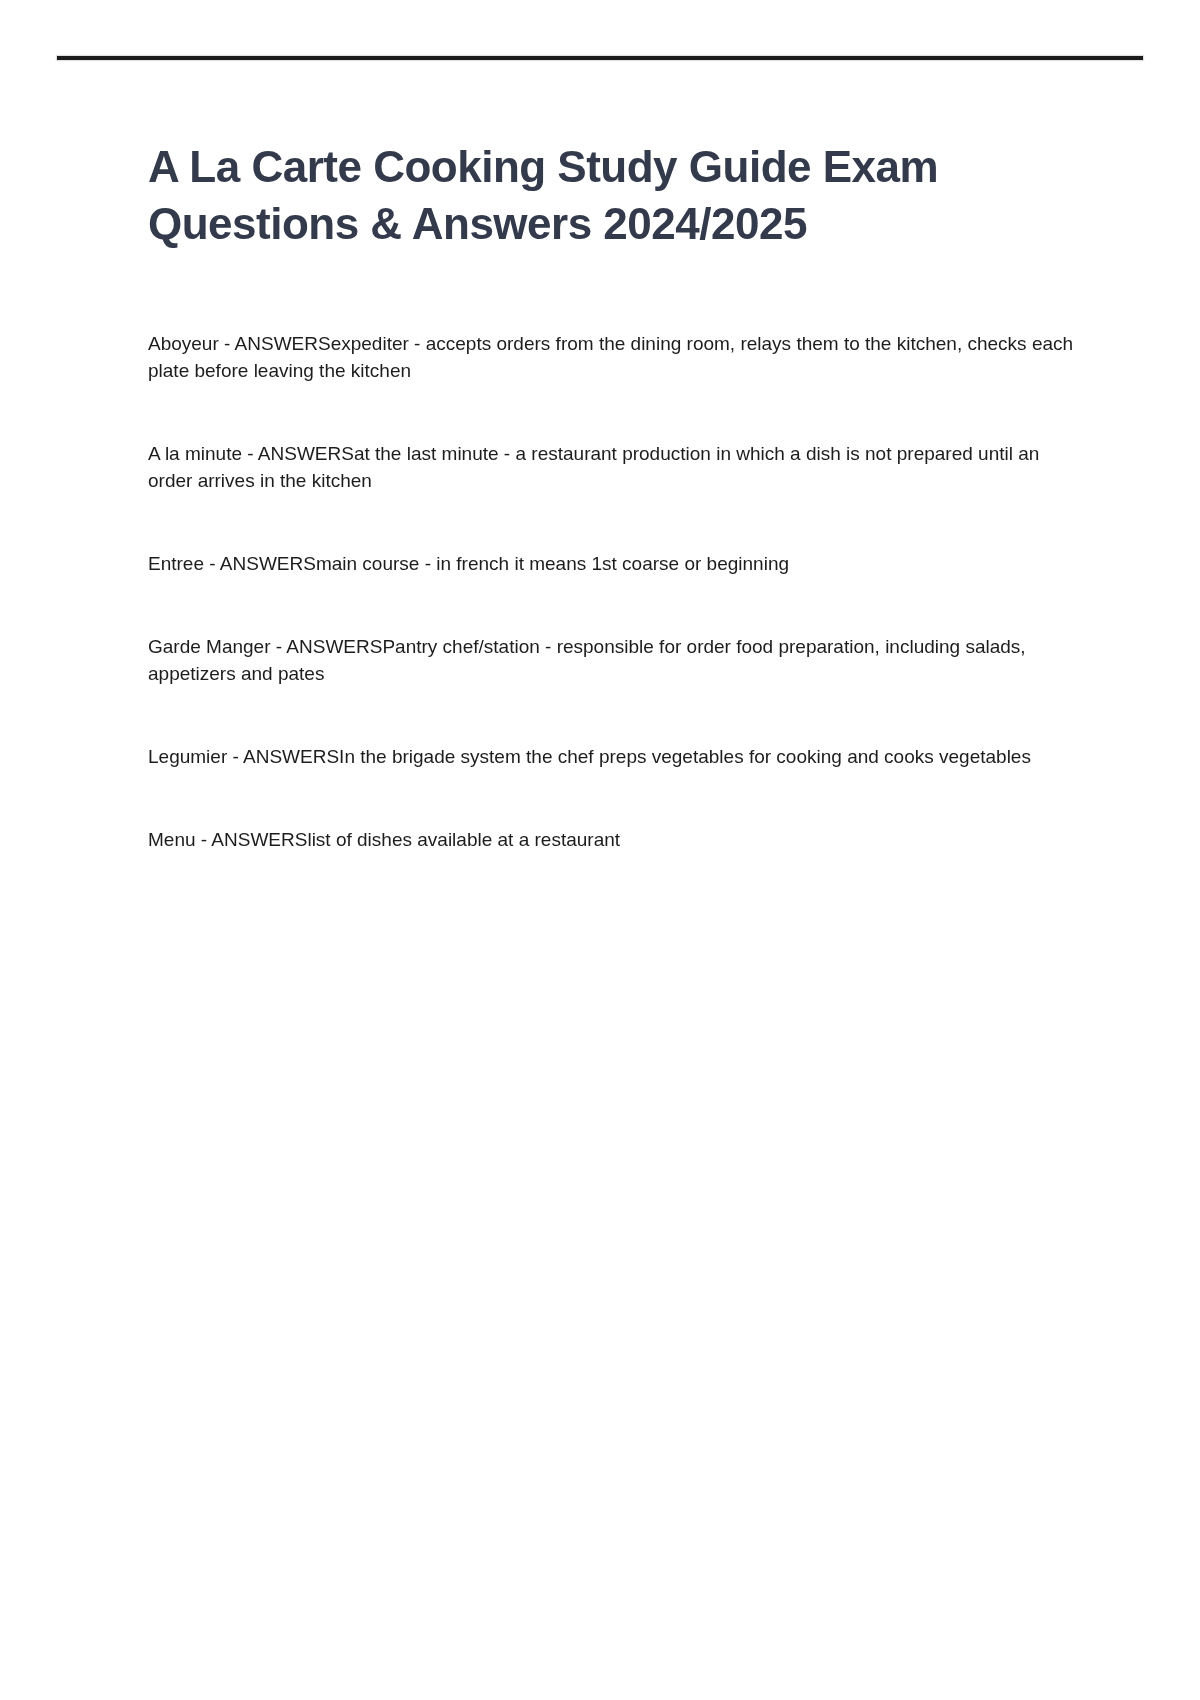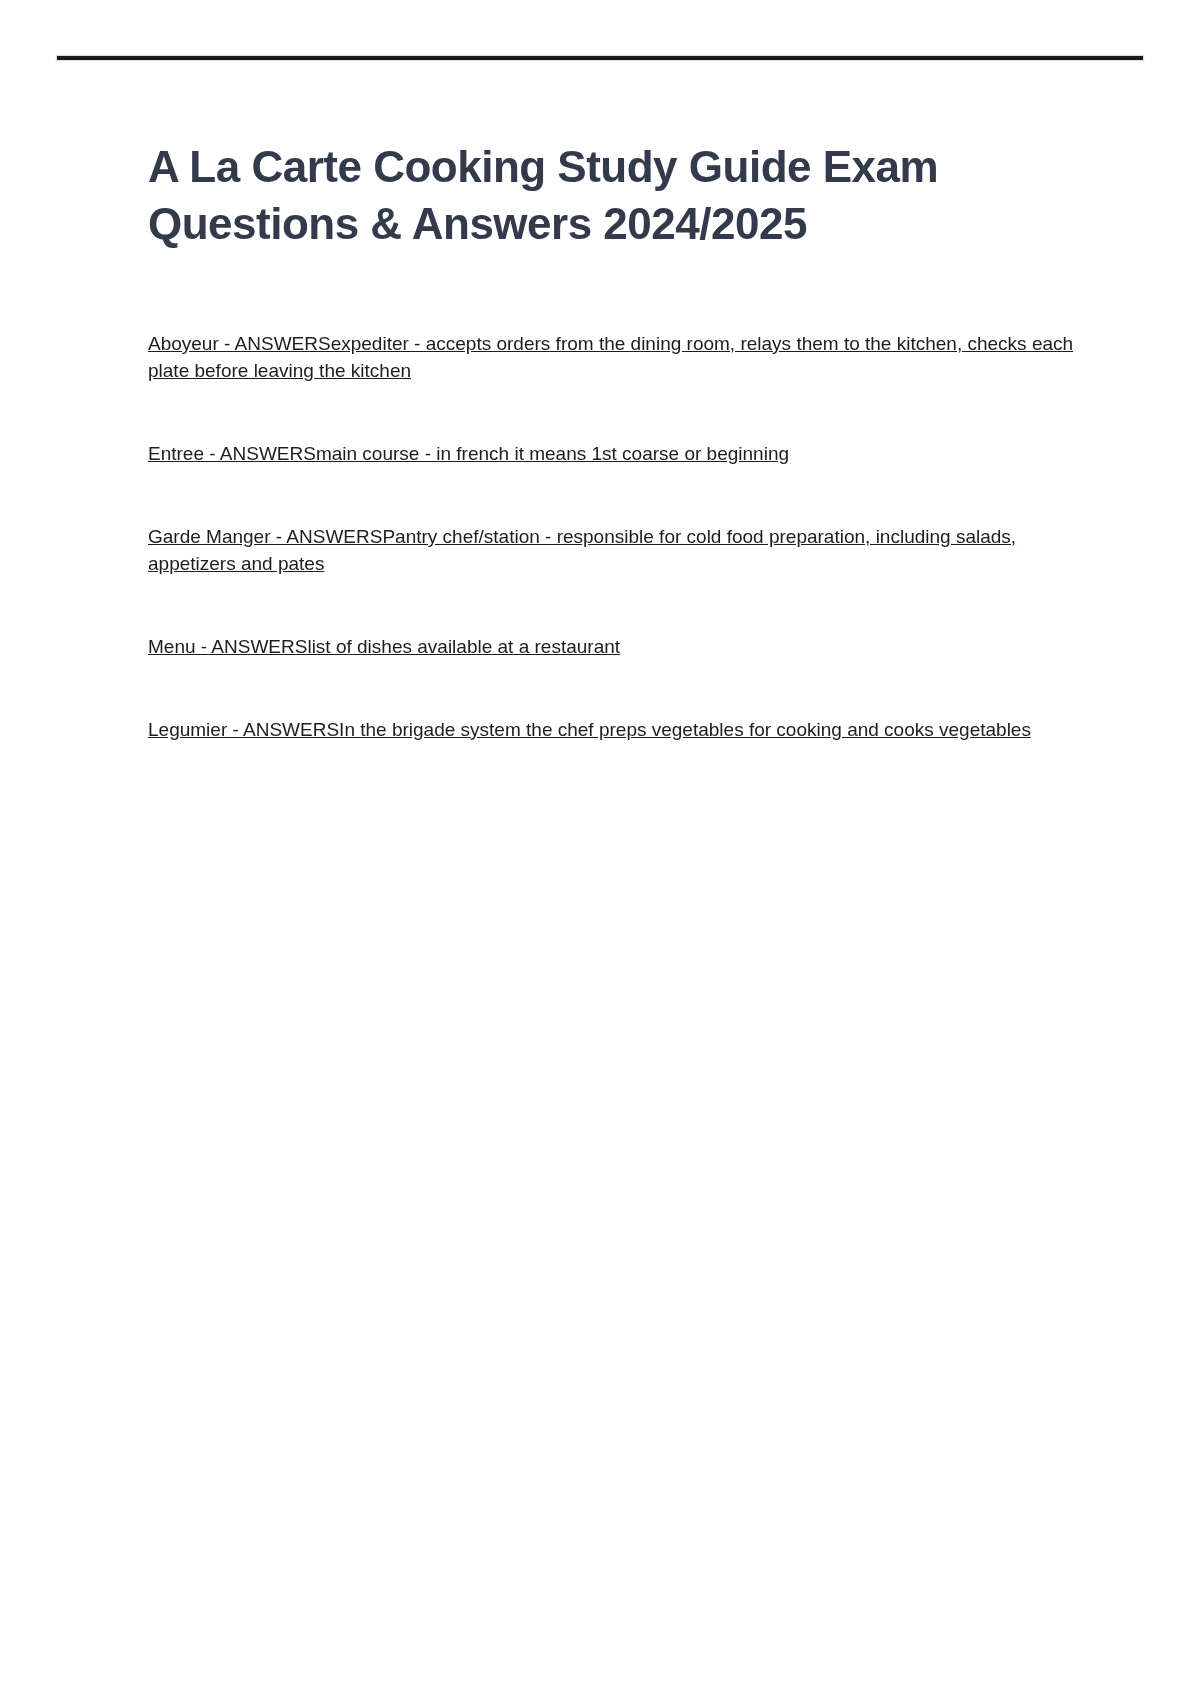--- a/index.html
+++ b/index.html
@@ -47,33 +47,33 @@
     line-height: 57px;
     font-weight: bold;
     letter-spacing: -0.5px;
     color: var(--title_text);
   }
   .qa-paragraph {
     margin: 0 0 56px 0;
     font-size: 19px;
     line-height: 27px;
     color: var(--body_text);
-    text-decoration: underline;
   }
 </style>
 </head>
 <body>
 
 <div class="page">
   <div class="top-rule"></div>
 
   <div class="content">
     <h1 class="doc-title">A La Carte Cooking Study Guide Exam Questions &amp; Answers 2024/2025</h1>
 
     <p class="qa-paragraph">Aboyeur - ANSWERSexpediter - accepts orders from the dining room, relays them to the kitchen, checks each plate before leaving the kitchen</p>
+    <p class="qa-paragraph">A la minute - ANSWERSat the last minute - a restaurant production in which a dish is not prepared until an order arrives in the kitchen</p>
     <p class="qa-paragraph">Entree - ANSWERSmain course - in french it means 1st coarse or beginning</p>
-    <p class="qa-paragraph">Garde Manger - ANSWERSPantry chef/station - responsible for cold food preparation, including salads, appetizers and pates</p>
+    <p class="qa-paragraph">Garde Manger - ANSWERSPantry chef/station - responsible for order food preparation, including salads, appetizers and pates</p>
+    <p class="qa-paragraph">Legumier - ANSWERSIn the brigade system the chef preps vegetables for cooking and cooks vegetables</p>
     <p class="qa-paragraph">Menu - ANSWERSlist of dishes available at a restaurant</p>
-    <p class="qa-paragraph">Legumier - ANSWERSIn the brigade system the chef preps vegetables for cooking and cooks vegetables</p>
   </div>
 
   <div class="bottom-rule"></div>
 </div>
 
 </body></html>

